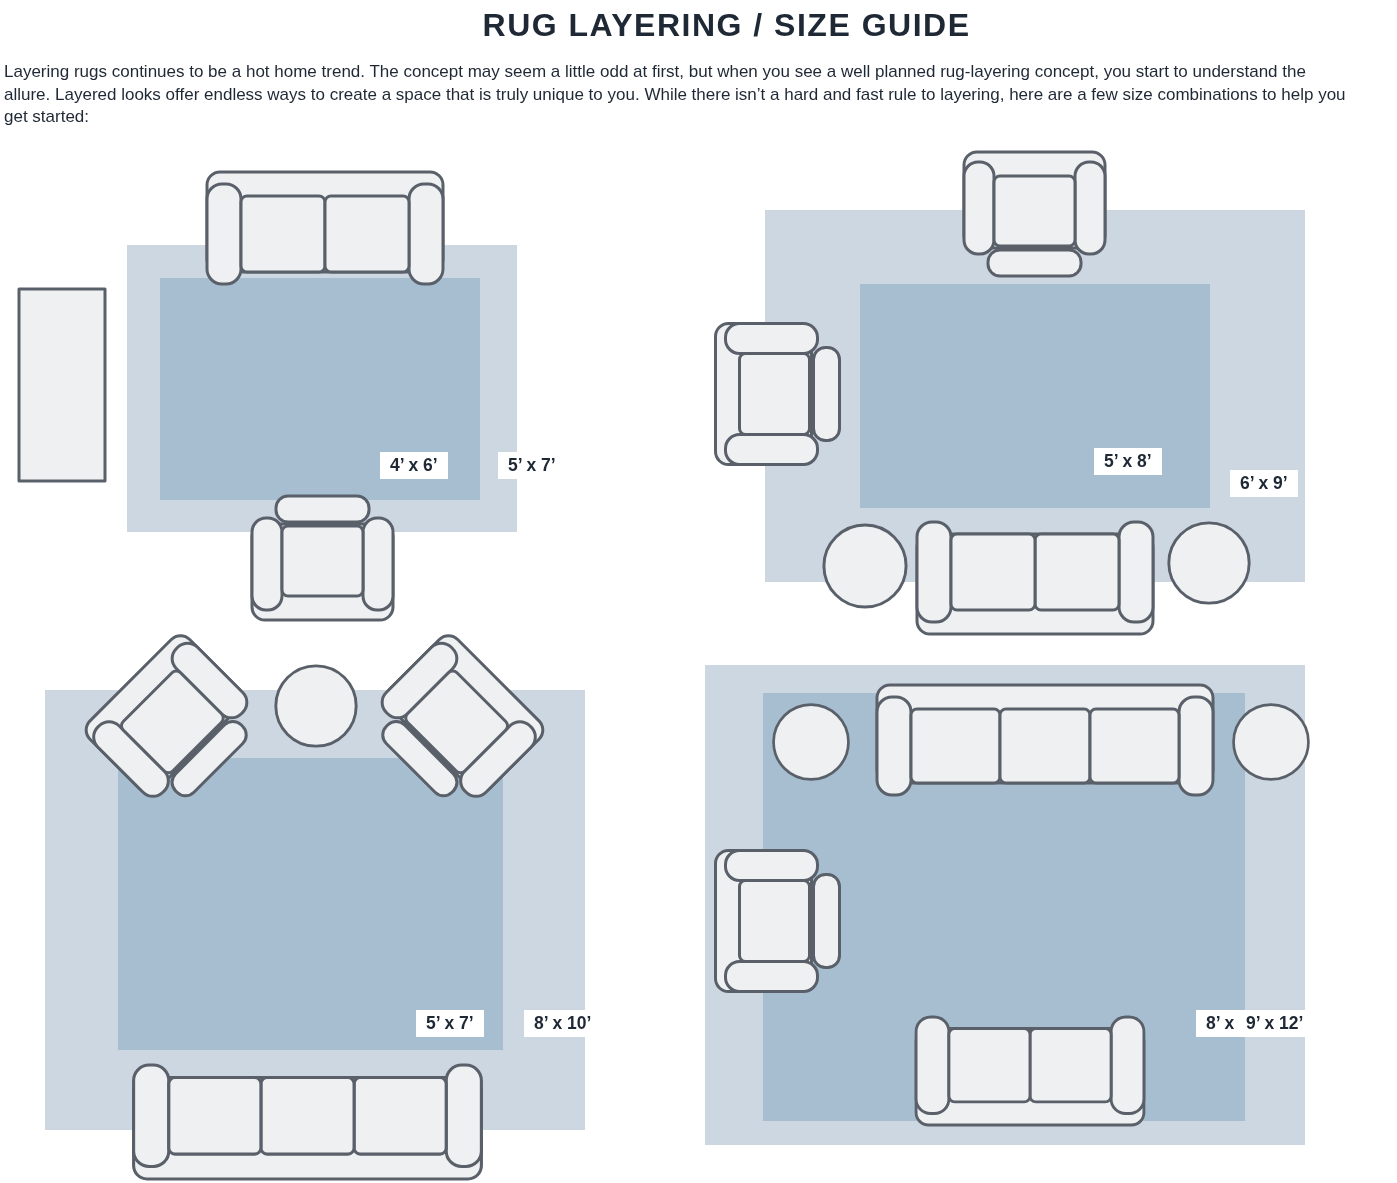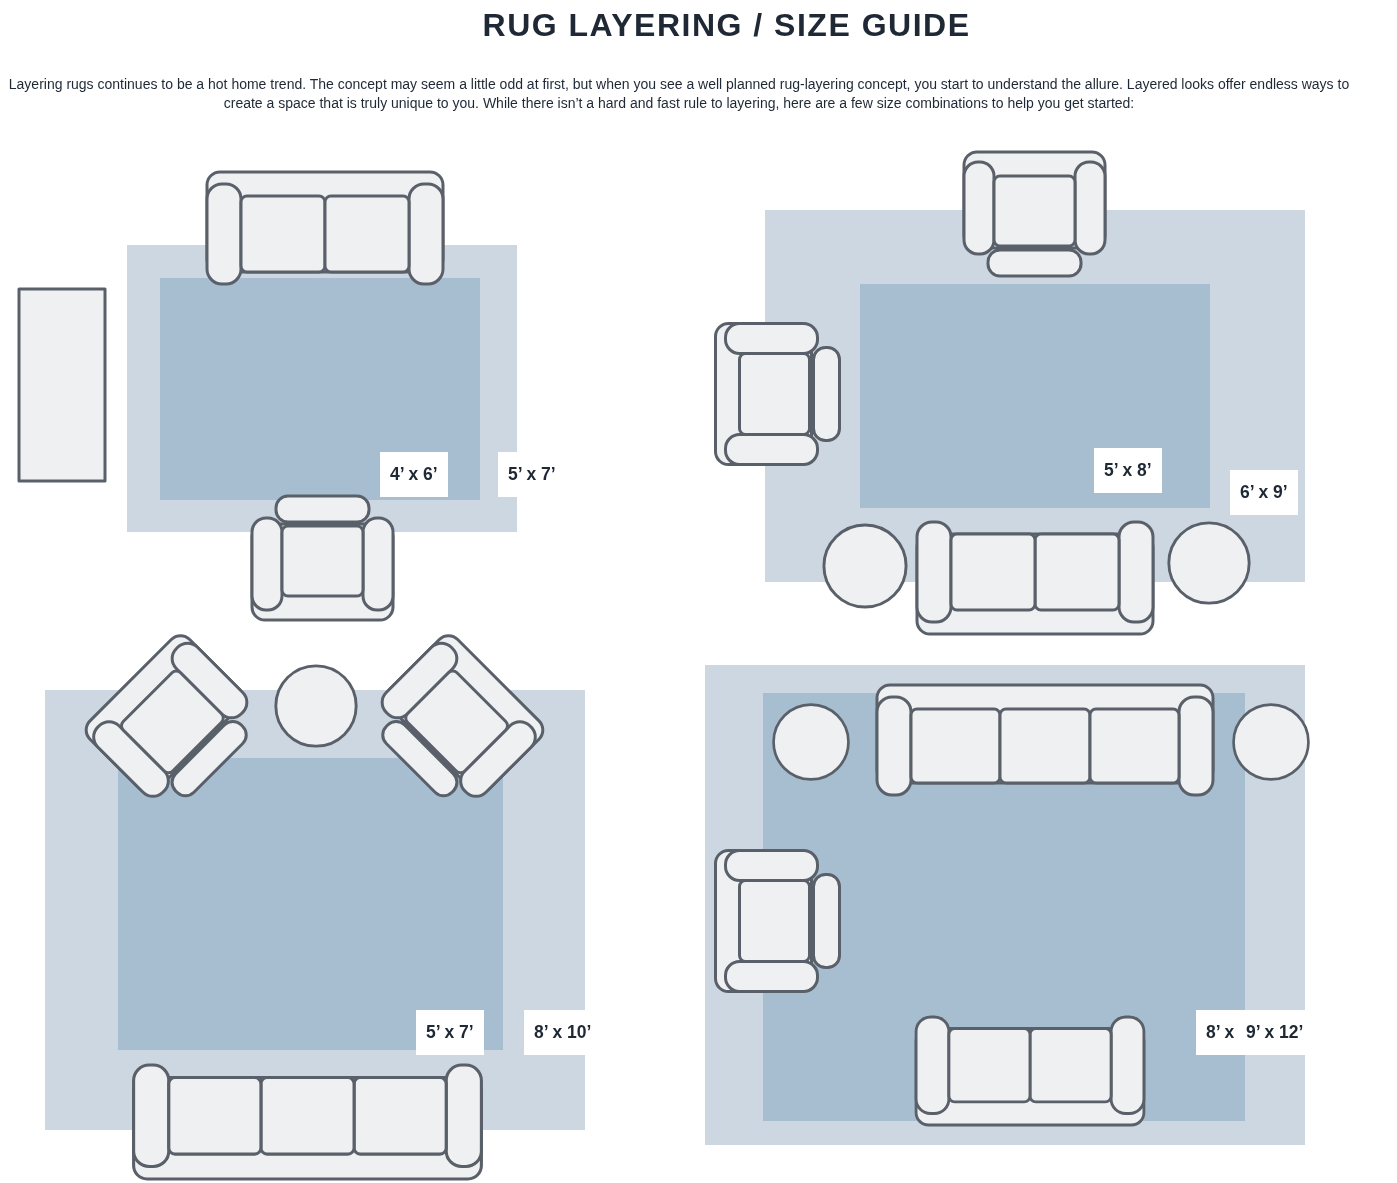--- a/index.html
+++ b/index.html
@@ -15,42 +15,41 @@
     overflow:hidden;
   }
   .title {
     position:absolute; top:7px; left:0; width:100%;
     text-align:center;
     font-size:32px; font-weight:700; letter-spacing:1.5px;
     color:var(--text,#1f2835);
     margin-left:28px;
   }
   .intro {
-    position:absolute; top:75px; left:4px; width:1350px;
-    font-size:14px; line-height:1.33;
+    position:absolute; top:61px; left:4px; width:1350px;
+    font-size:17px; line-height:1.33;
     color:var(--text,#1f2835);
-    text-align:center;
   }
   .layout { position:absolute; inset:0; pointer-events:none; }
   .rug { position:absolute; }
   .rug.outer { background:var(--outer-rug,#cdd7e2); z-index:1; }
   .rug.inner { background:var(--inner-rug,#a6bed0); z-index:2; }
   svg.furn {
     position:absolute; z-index:3; overflow:visible;
     fill:var(--furniture-fill,#eef0f2);
     stroke:var(--furniture-stroke,#5a6069);
     stroke-width:3;
     stroke-linejoin:round;
   }
   .size-label {
     position:absolute; z-index:5;
     background:var(--label-bg,#ffffff);
     color:var(--text,#1f2835);
     font-size:17.5px; font-weight:700;
-    padding:12px 10px;
+    padding:3px 10px;
     white-space:nowrap;
   }
 </style>
 </head>
 <body>
 
 <svg width="0" height="0" aria-hidden="true" style="position:absolute">
   <defs>
     <symbol id="sym-sofa-2" viewBox="0 0 240 116">
       <rect x="2" y="2" width="236" height="100" rx="13"></rect>

